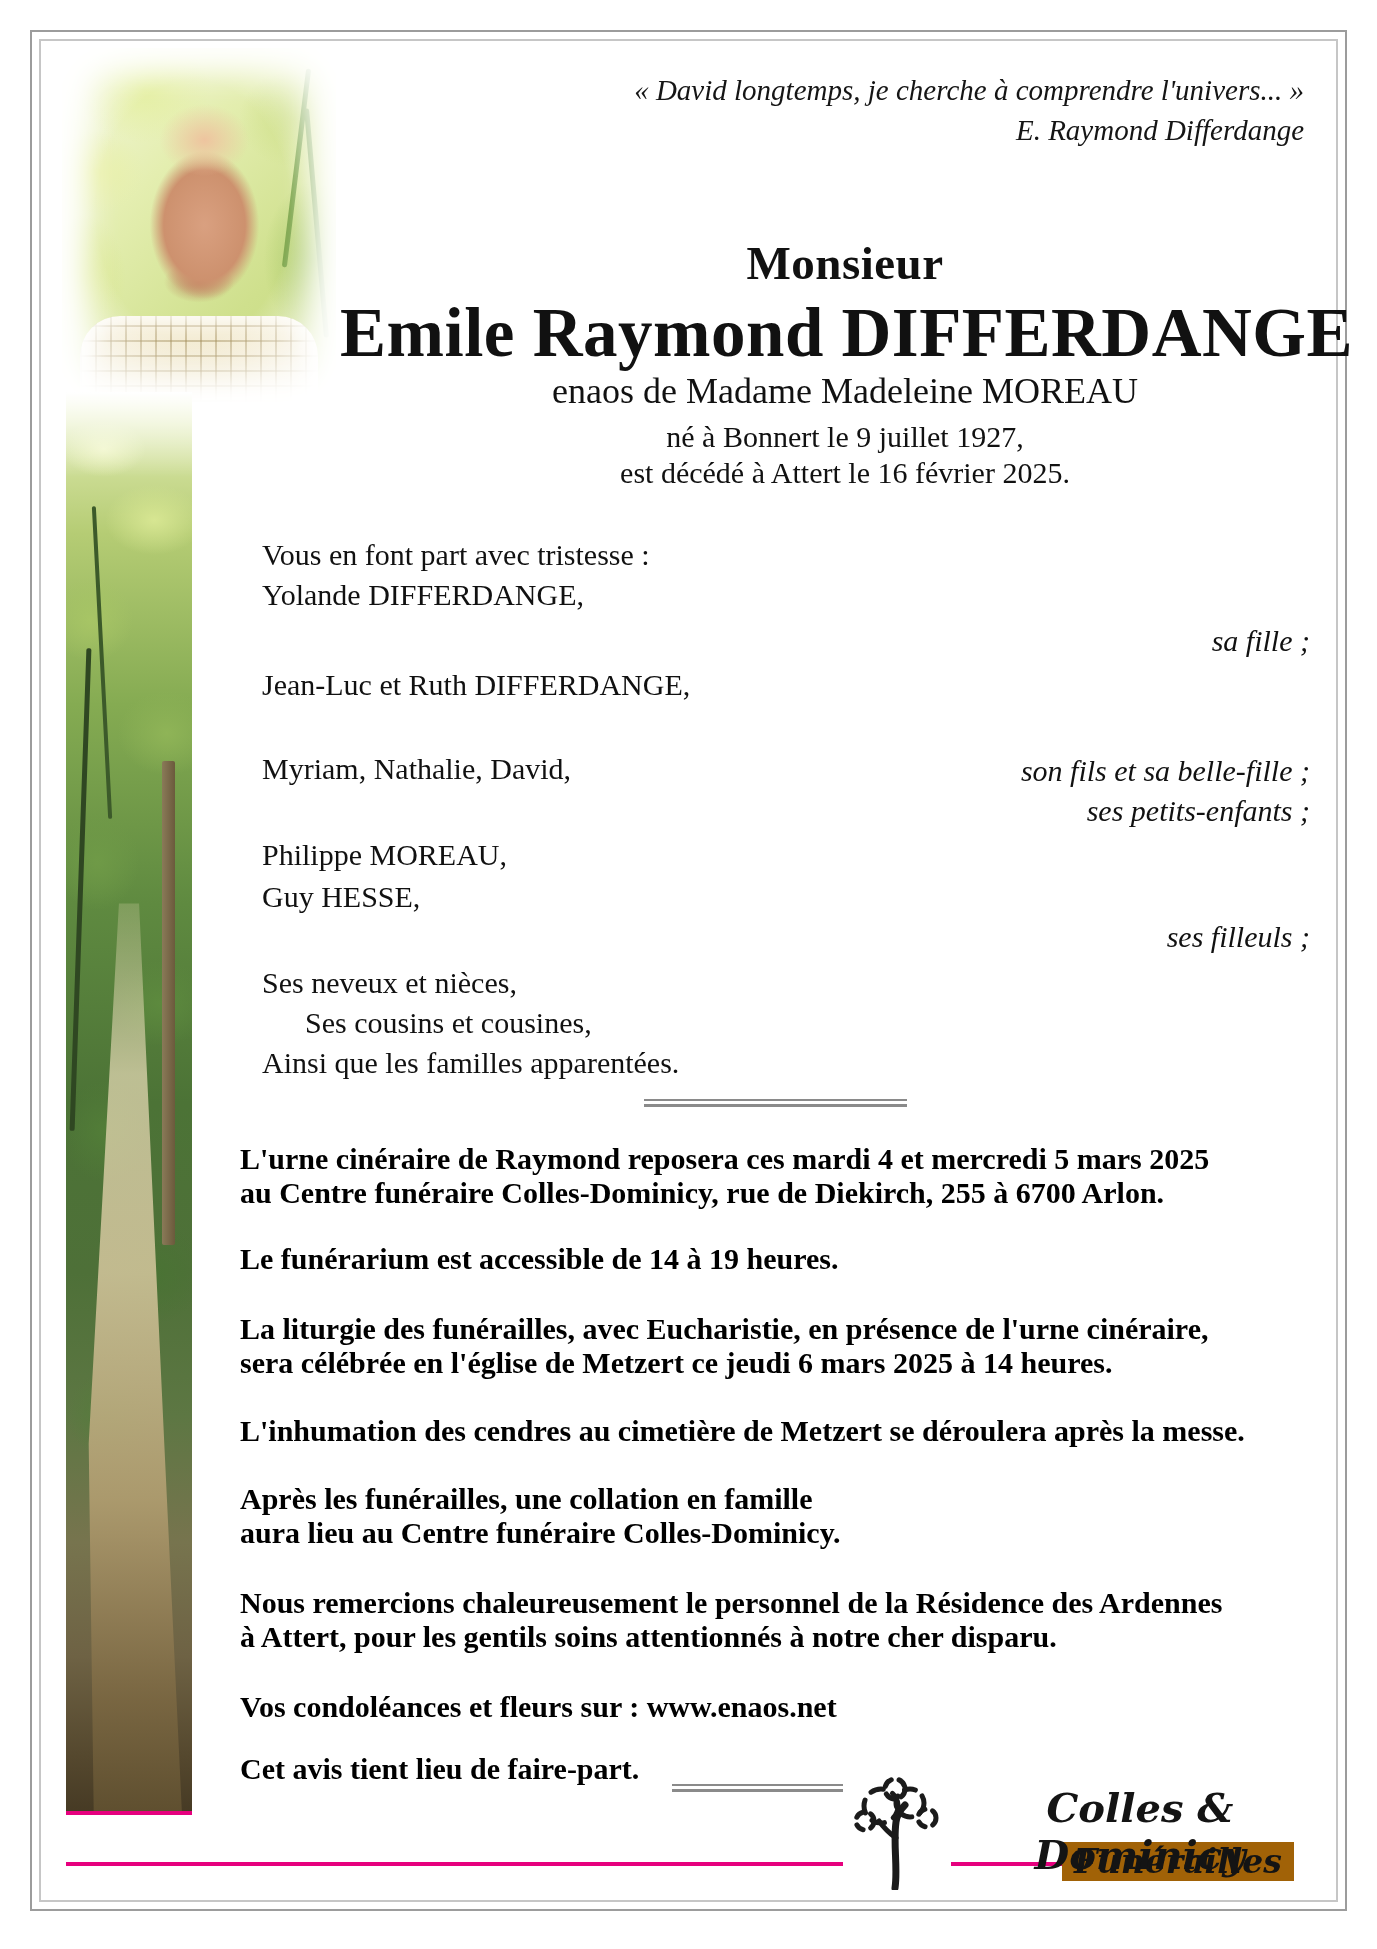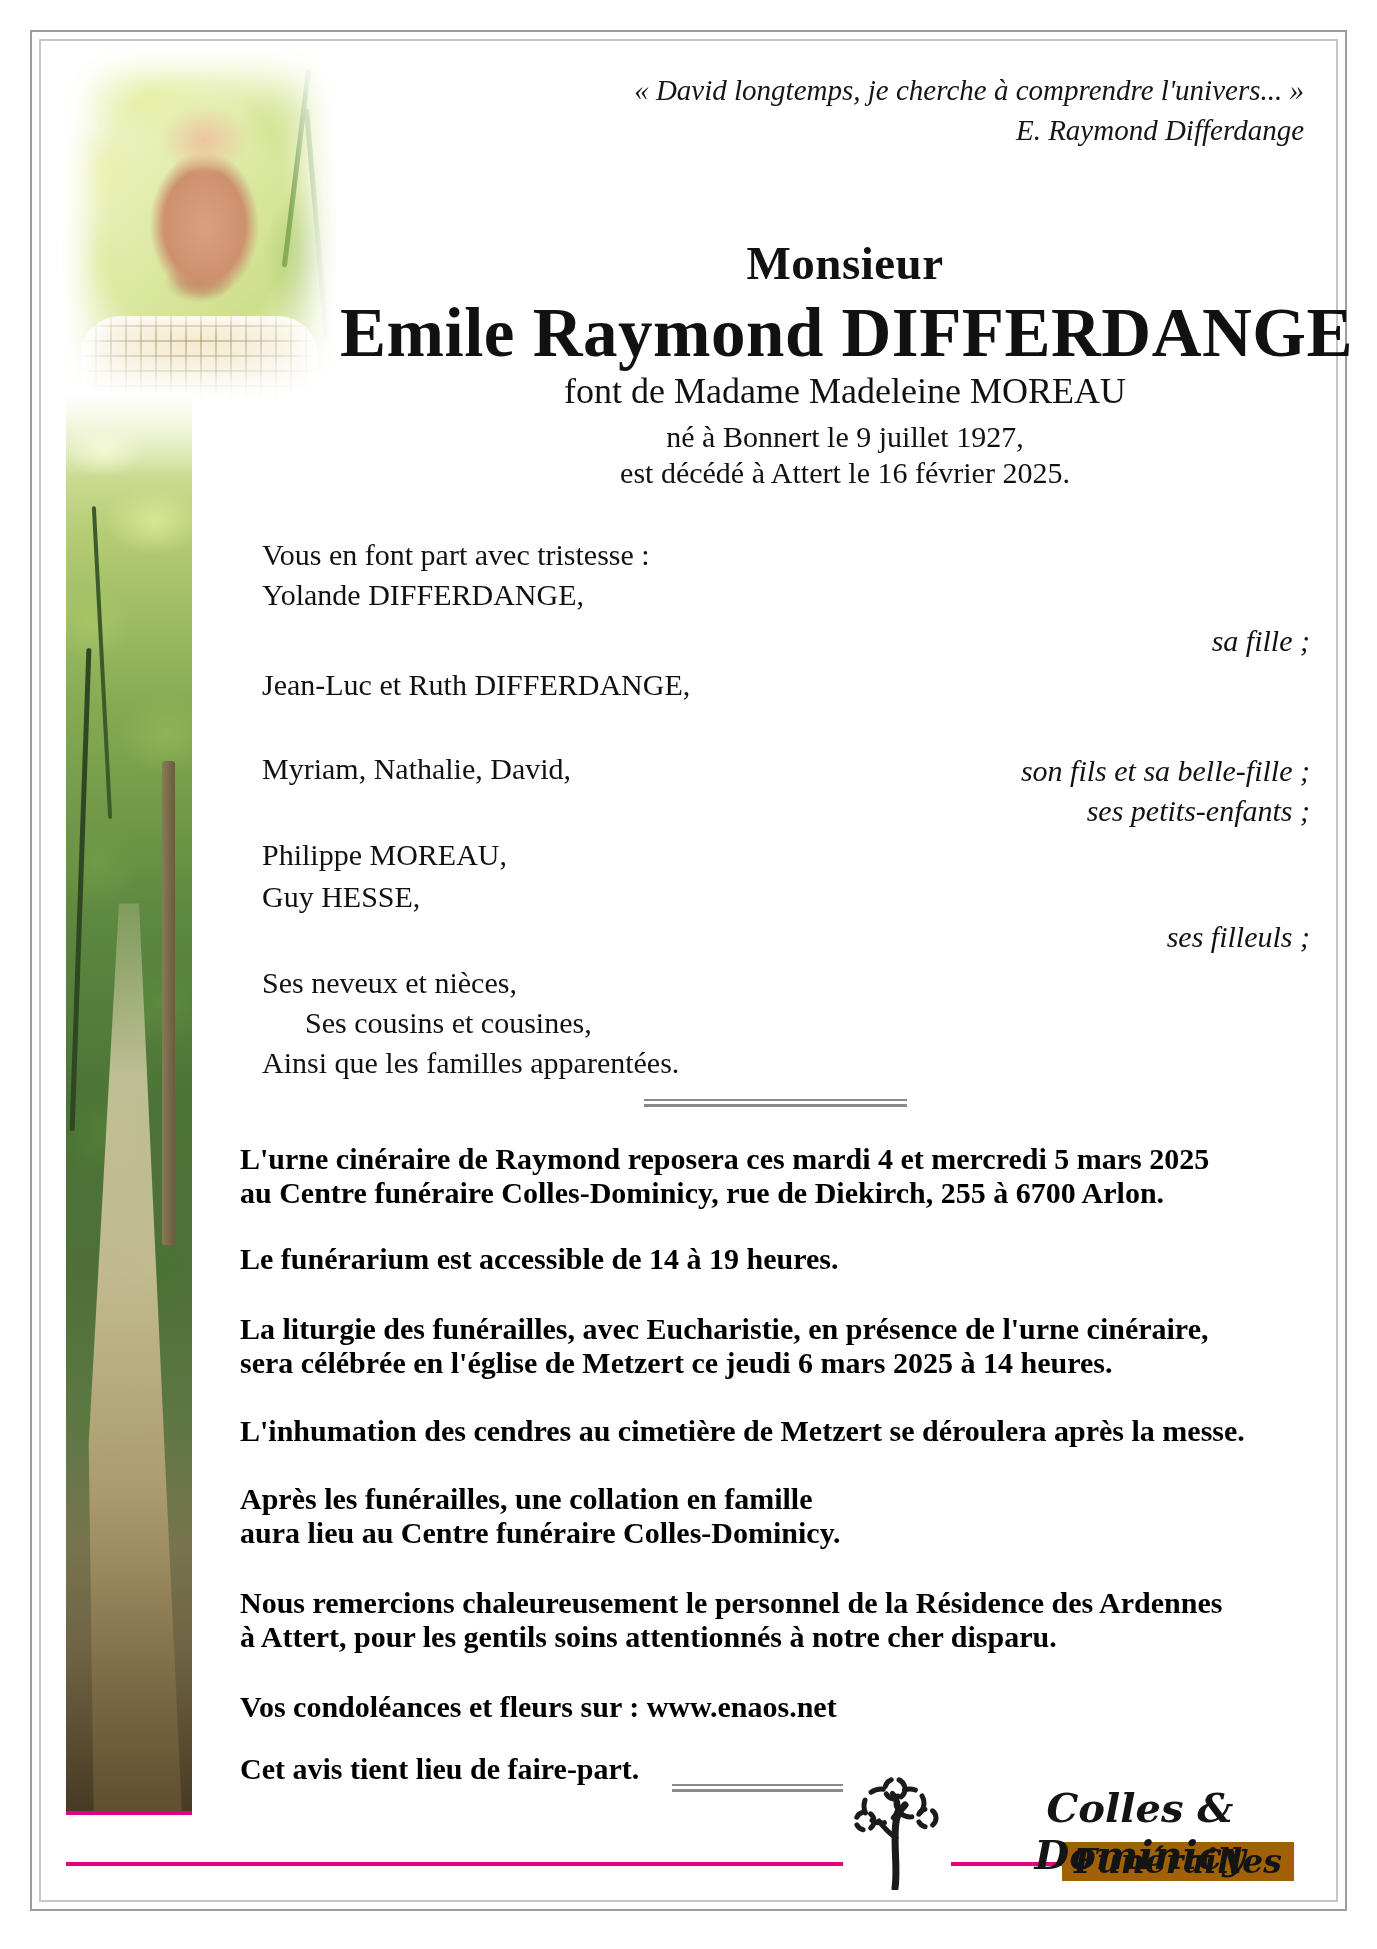--- a/index.html
+++ b/index.html
@@ -121,21 +121,21 @@
   <div class="strip-underline" style="background:#e6007e;"></div>
 
   <div class="quote">
     <div>« David longtemps, je cherche à comprendre l'univers... »</div>
     <div>E. Raymond Differdange</div>
   </div>
 
   <div class="title-block">
     <div class="salutation">Monsieur</div>
     <div class="deceased-name">Emile Raymond DIFFERDANGE</div>
-    <div class="widower">font de Madame Madeleine MOREAU</div>
+    <div class="widower">enaos de Madame Madeleine MOREAU</div>
     <div class="birth">né à Bonnert le 9 juillet 1927,</div>
     <div class="death">est décédé à Attert le 16 février 2025.</div>
   </div>
 
   <div class="fam-left" style="top:538px;">Vous en font part avec tristesse :</div>
   <div class="fam-left" style="top:578px;">Yolande DIFFERDANGE,</div>
   <div class="fam-right" style="top:624px;">sa fille ;</div>
   <div class="fam-left" style="top:668px;">Jean-Luc et Ruth DIFFERDANGE,</div>
   <div class="fam-right" style="top:710px;margin-top:44px;">son fils et sa belle-fille ;</div>
   <div class="fam-left" style="top:752px;">Myriam, Nathalie, David,</div>

